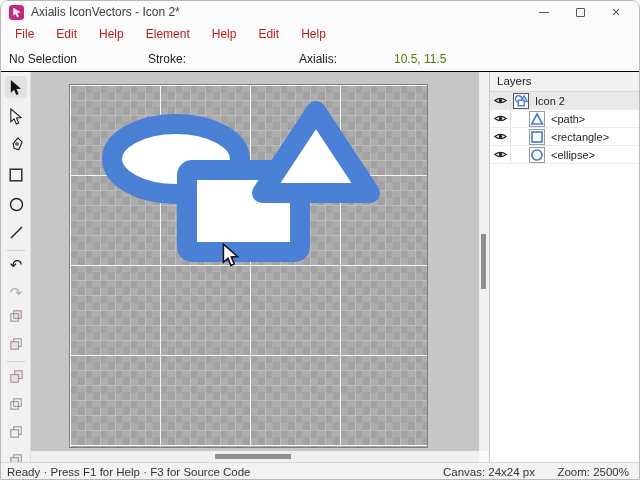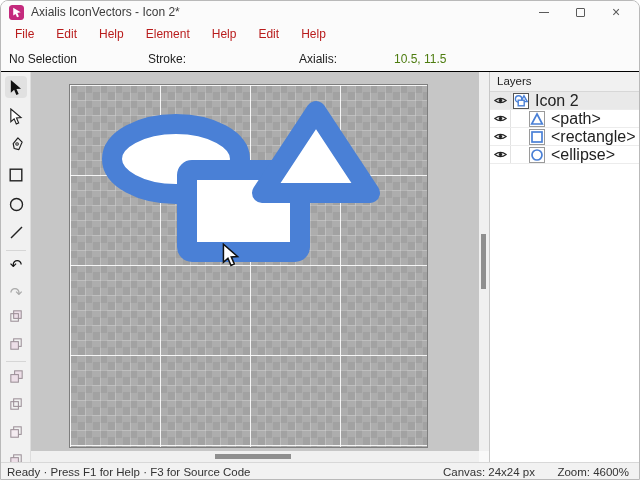--- a/index.html
+++ b/index.html
@@ -63,21 +63,21 @@
 
   
   #layers { position:absolute; left:488px; top:71px; width:152px; height:390px; background:#fff; border-left:1px solid #c7c7c7; }
   #layers-header { height:20px; background:#f1f1f1; border-bottom:1px solid #d7d7d7; padding:3px 0 0 7px; color:#222; font-size:11.5px; }
   .lrow { position:relative; height:18px; border-bottom:1px solid #ececec; display:flex; align-items:center; }
   .lrow.sel { background:#e9e9e9; }
   .eye-cell { width:21px; height:100%; border-right:1px solid #e2e2e2; display:flex; align-items:center; justify-content:center; }
   .thumb { width:16px; height:16px; background:#fff; border:1px solid #9a9a9a; display:flex; align-items:center; justify-content:center; }
   .thumb.root { margin-left:2px; border-color:#555; }
   .thumb.child { margin-left:18px; }
-  .lrow .lname { margin-left:6px; font-size:16px; color:#222; }
+  .lrow .lname { margin-left:6px; font-size:11px; color:#222; }
 
   
   #statusbar { position:absolute; left:0; top:461px; width:100%; height:34px; background:#f2f2f2; border-top:1px solid #d8d8d8; font-size:11.5px; color:#333; }
   #status-left { position:absolute; left:6px; top:3px; }
   #status-canvas { position:absolute; right:104px; top:3px; }
   #status-zoom { position:absolute; right:10px; top:3px; }
 </style>
 </head>
 <body>
 
@@ -366,16 +366,16 @@
           <circle cx="7" cy="7" r="5" fill="#fff" stroke="#4a80d6" stroke-width="1.7"></circle>
         </svg>
       </div>
       <span class="lname">&lt;ellipse&gt;</span>
     </div>
   </div>
 
   <div id="statusbar">
     <span id="status-left">Ready · Press F1 for Help · F3 for Source Code</span>
     <span id="status-canvas">Canvas: 24x24 px</span>
-    <span id="status-zoom">Zoom: 4600%</span>
+    <span id="status-zoom">Zoom: 2500%</span>
   </div>
 
 </div>
 
 </body></html>

